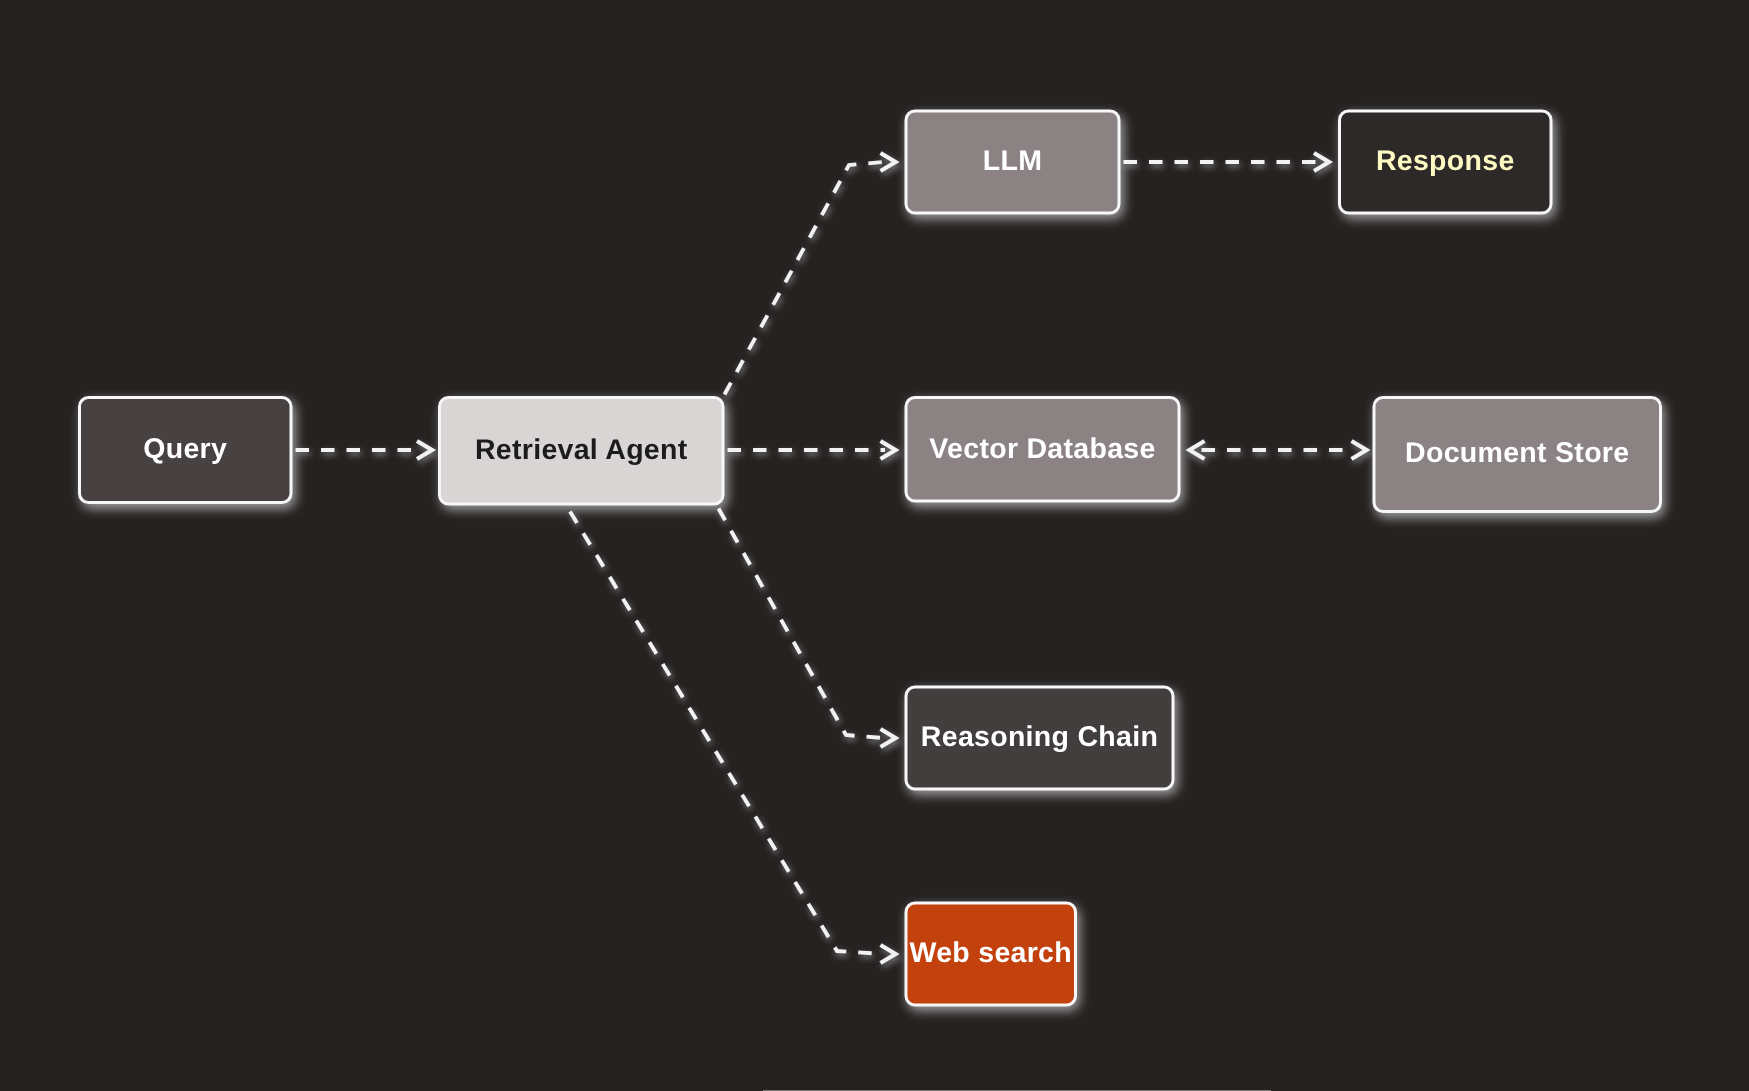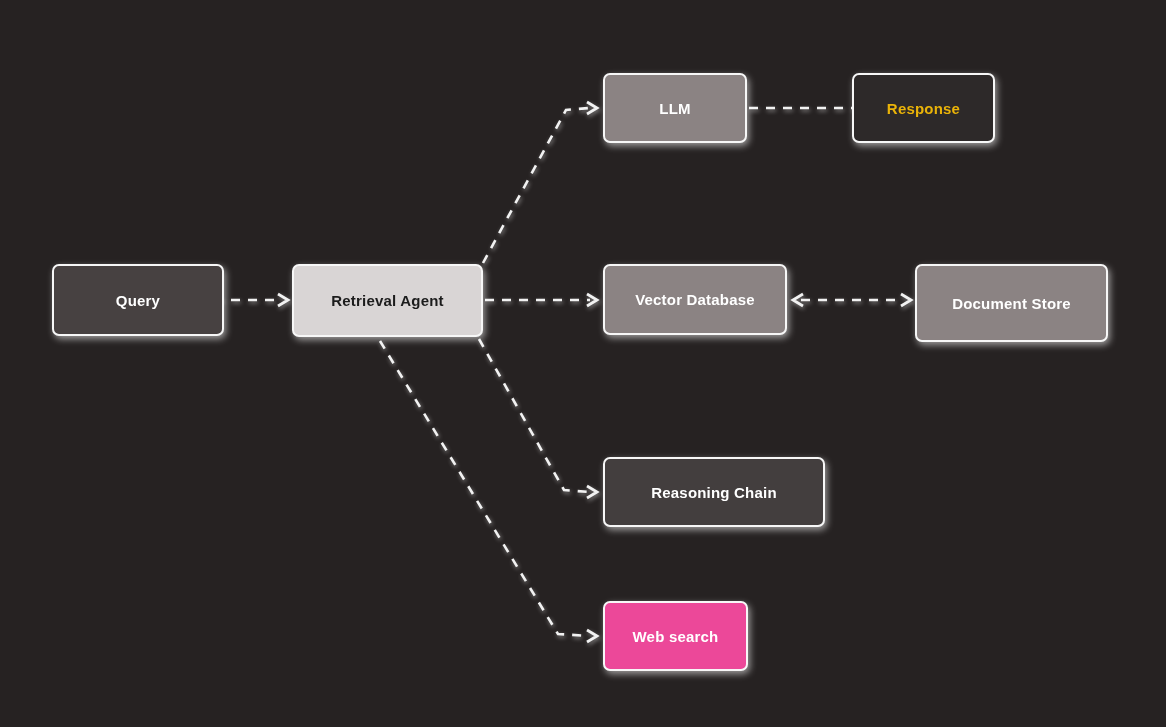--- a/index.html
+++ b/index.html
@@ -39,21 +39,21 @@
     display: flex;
     align-items: center;
     justify-content: center;
     box-sizing: border-box;
     border: 2px solid var(--node-border, #F7F7F7);
     border-radius: 7px;
     box-shadow: 2px 3px 7px rgba(255,255,255,0.55);
     cursor: default;
   }
   .node-label {
-    font-size: 15px;
+    font-size: 19px;
     font-weight: bold;
     letter-spacing: 0.2px;
     white-space: nowrap;
   }
 </style>
 </head>
 <body>
 
 <div id="diagram-canvas" style="width: 1166px; height: 727px; background: rgb(38, 34, 34);">
 
@@ -82,38 +82,38 @@
         <polyline class="edge-line" points="749,108 879,108"></polyline>
         <polyline class="edge-arrow" points="876,102 886,108 876,114"></polyline>
       </g>
       <g>
         <polyline class="edge-line" points="801,300 903,300"></polyline>
         <polyline class="edge-arrow" points="803,294 793,300 803,306"></polyline>
         <polyline class="edge-arrow" points="901,294 911,300 901,306"></polyline>
       </g>
     </svg>
 
-  <div class="node" style="left: 52px; top: 264px; width: 172px; height: 72px; background: rgb(71, 65, 65); color: rgb(255, 255, 255);">
+  <div class="node" style="left: 52px; top: 264px; width: 143px; height: 72px; background: rgb(71, 65, 65); color: rgb(255, 255, 255);">
     <span class="node-label">Query</span>
   </div>
   <div class="node" style="left: 292px; top: 264px; width: 191px; height: 73px; background: rgb(217, 213, 213); color: rgb(28, 28, 28); text-align: right;">
     <span class="node-label">Retrieval Agent</span>
   </div>
   <div class="node" style="left: 603px; top: 73px; width: 144px; height: 70px; background: rgb(139, 131, 131); color: rgb(255, 255, 255);">
     <span class="node-label">LLM</span>
   </div>
-  <div class="node" style="left: 852px; top: 73px; width: 143px; height: 70px; background: rgb(45, 41, 41); color: #eab308;">
+  <div class="node" style="left: 892px; top: 73px; width: 143px; height: 70px; background: rgb(45, 41, 41); color: #fef9c3;">
     <span class="node-label">Response</span>
   </div>
   <div class="node" style="left: 603px; top: 264px; width: 184px; height: 71px; background: rgb(139, 131, 131); color: rgb(255, 255, 255); align-items: center;">
     <span class="node-label">Vector Database</span>
   </div>
   <div class="node" style="left: 915px; top: 264px; width: 193px; height: 78px; background: rgb(139, 131, 131); color: rgb(255, 255, 255);">
     <span class="node-label">Document Store</span>
   </div>
-  <div class="node" style="left: 603px; top: 457px; width: 222px; height: 70px; background: rgb(67, 62, 62); color: rgb(255, 255, 255);">
+  <div class="node" style="left: 603px; top: 457px; width: 180px; height: 70px; background: rgb(67, 62, 62); color: rgb(255, 255, 255);">
     <span class="node-label">Reasoning Chain</span>
   </div>
-  <div class="node" style="left: 603px; top: 601px; width: 145px; height: 70px; background: #ec4899; color: rgb(255, 255, 255);">
+  <div class="node" style="left: 603px; top: 601px; width: 115px; height: 70px; background: #c2410c; color: rgb(255, 255, 255);">
     <span class="node-label">Web search</span>
   </div>
 
 </div>
 
 </body></html>

